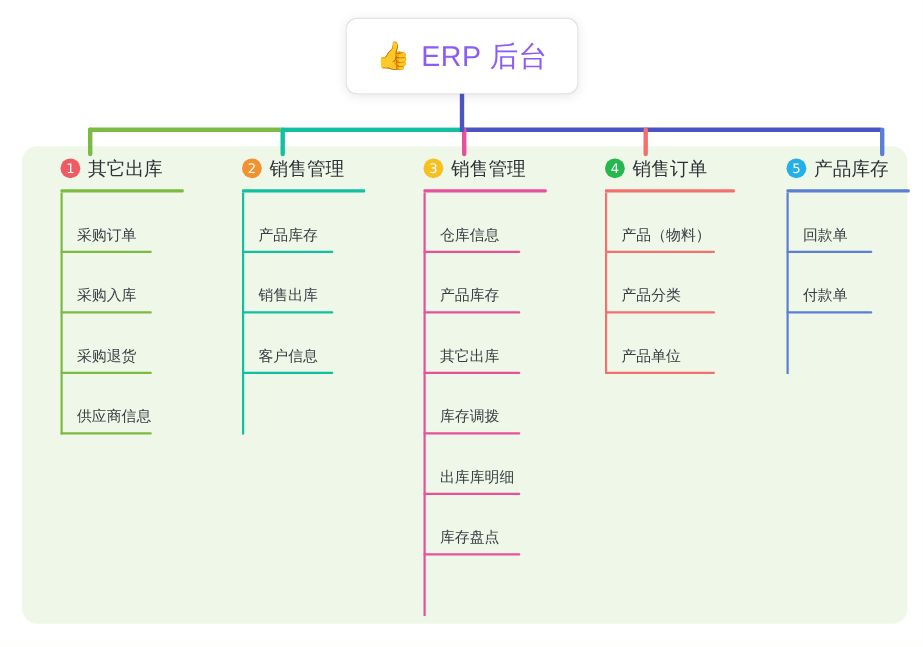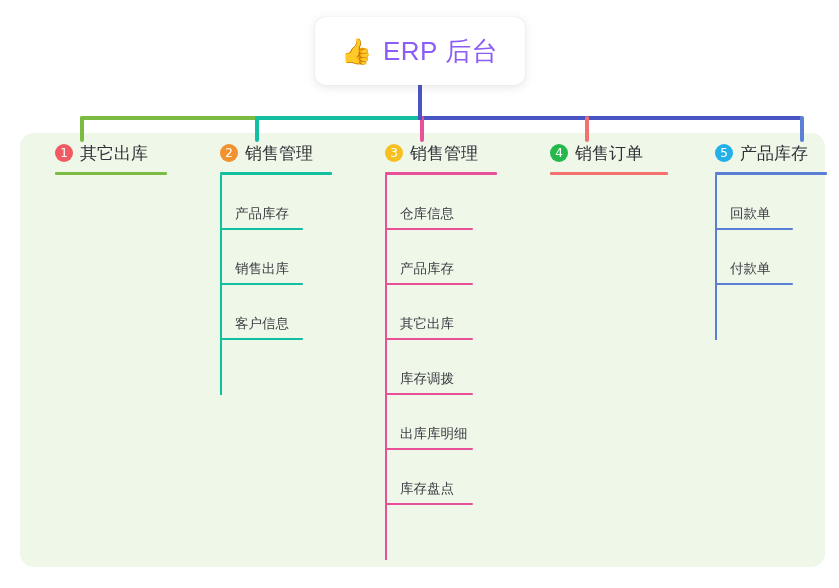--- a/index.html
+++ b/index.html
@@ -88,20 +88,39 @@
       <div class="stub" style="left: 800px; height: 26px; background: rgb(91, 127, 212);"></div>
     </div>
 
   <div id="columns">
       <div class="col" style="left: 36px; width: 150px;">
         <div class="col-head">
           <span class="badge" style="background: rgb(240, 91, 99);">1</span>
           <span class="col-title">其它出库</span>
         </div>
         <div class="head-rule" style="background: rgb(124, 187, 66); width: 112px; margin-left: 19px;"></div>
+        <div class="leaves">
+          <div class="spine" style="background: rgb(124, 187, 66); height: 220px;"></div>
+          <div class="leaf">
+            <span class="leaf-text">采购订单</span>
+            <div class="leaf-rule" style="background: rgb(124, 187, 66); width: 83px;"></div>
+          </div>
+          <div class="leaf">
+            <span class="leaf-text">采购入库</span>
+            <div class="leaf-rule" style="background: rgb(124, 187, 66); width: 83px;"></div>
+          </div>
+          <div class="leaf">
+            <span class="leaf-text">采购退货</span>
+            <div class="leaf-rule" style="background: rgb(124, 187, 66); width: 83px;"></div>
+          </div>
+          <div class="leaf">
+            <span class="leaf-text">供应商信息</span>
+            <div class="leaf-rule" style="background: rgb(124, 187, 66); width: 83px;"></div>
+          </div>
+        </div>
       </div>
       <div class="col" style="left: 201px; width: 150px;">
         <div class="col-head">
           <span class="badge" style="background: rgb(240, 146, 47);">2</span>
           <span class="col-title">销售管理</span>
         </div>
         <div class="head-rule" style="background: rgb(18, 191, 160); width: 112px; margin-left: 19px;"></div>
         <div class="leaves">
           <div class="spine" style="background: rgb(18, 191, 160); height: 220px;"></div>
           <div class="leaf">
@@ -151,20 +170,35 @@
             <div class="leaf-rule" style="background: rgb(232, 80, 154); width: 88px;"></div>
           </div>
         </div>
       </div>
       <div class="col" style="left: 531px; width: 160px;">
         <div class="col-head">
           <span class="badge" style="background: rgb(37, 184, 76);">4</span>
           <span class="col-title">销售订单</span>
         </div>
         <div class="head-rule" style="background: rgb(244, 112, 110); width: 118px; margin-left: 19px;"></div>
+        <div class="leaves">
+          <div class="spine" style="background: rgb(244, 112, 110); height: 165px;"></div>
+          <div class="leaf">
+            <span class="leaf-text">产品（物料）</span>
+            <div class="leaf-rule" style="background: rgb(244, 112, 110); width: 100px;"></div>
+          </div>
+          <div class="leaf">
+            <span class="leaf-text">产品分类</span>
+            <div class="leaf-rule" style="background: rgb(244, 112, 110); width: 100px;"></div>
+          </div>
+          <div class="leaf">
+            <span class="leaf-text">产品单位</span>
+            <div class="leaf-rule" style="background: rgb(244, 112, 110); width: 100px;"></div>
+          </div>
+        </div>
       </div>
       <div class="col" style="left: 696px; width: 130px;">
         <div class="col-head">
           <span class="badge" style="background: rgb(35, 176, 232);">5</span>
           <span class="col-title">产品库存</span>
         </div>
         <div class="head-rule" style="background: rgb(91, 127, 212); width: 112px; margin-left: 19px;"></div>
         <div class="leaves">
           <div class="spine" style="background: rgb(91, 127, 212); height: 165px;"></div>
           <div class="leaf">

